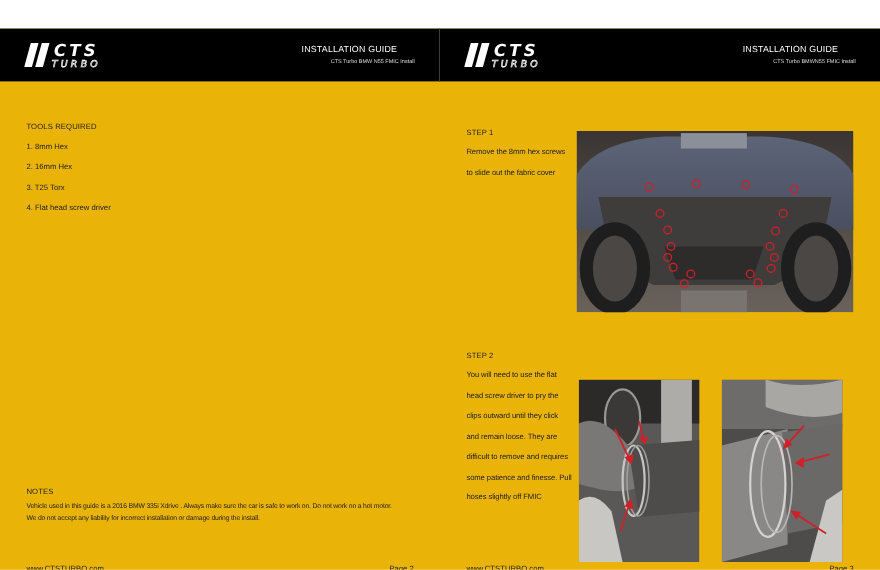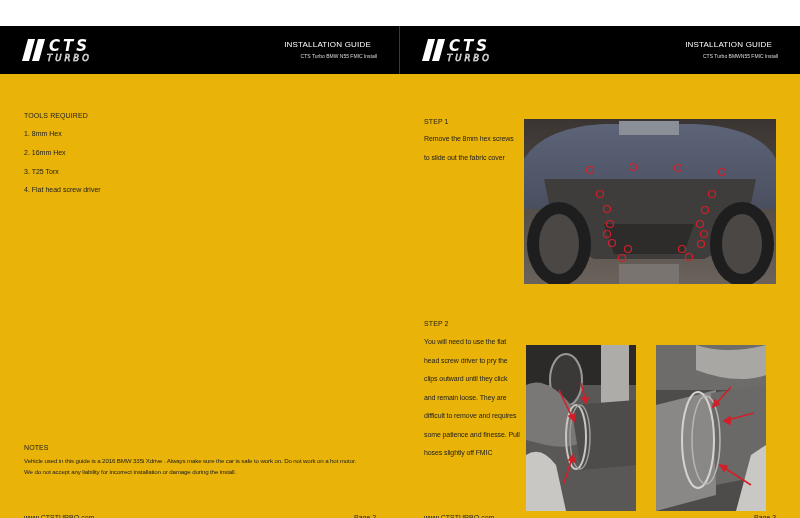--- a/index.html
+++ b/index.html
@@ -4,21 +4,21 @@
 <style>
   * { box-sizing: border-box; margin: 0; padding: 0; }
   html, body { width: 800px; height: 518px; background: #fff; overflow: hidden; }
   body { font-family: "Liberation Sans", "DejaVu Sans", sans-serif; color: #222; position: relative; }
   .page { position: absolute; top: 0; width: 400px; height: 518px; background: #eab308; margin-top: 26px; }
   .page.left { left: 0; }
   .page.right { left: 400px; }
   .header { position: absolute; top: 0; left: 0; width: 400px; height: 48px; background: #000; }
   .page.left .header { border-right: 1px solid #3a3a3a; }
   .logo { position: absolute; left: 22px; top: 10px; width: 110px; height: 28px; }
-  .hdr-title { position: absolute; right: 28px; top: 14px; color: #fff; font-size: 8px; letter-spacing: 0.2px; text-align: right; }
+  .hdr-title { position: absolute; right: 38px; top: 14px; color: #fff; font-size: 8px; letter-spacing: 0.2px; text-align: right; }
   .hdr-sub { position: absolute; right: 22px; top: 27px; color: #ddd; font-size: 5px; text-align: right; }
   .sec-title { position: absolute; font-size: 7px; color: #222; letter-spacing: 0.1px; }
   .tool { position: absolute; left: 24px; font-size: 7px; color: #222; }
   .notes-body { position: absolute; left: 24px; top: 429px; width: 340px; font-size: 6.2px; line-height: 11px; color: #222; letter-spacing: -0.15px; }
   .footer-url { position: absolute; top: 488px; font-size: 7px; color: #222; }
   .footer-page { position: absolute; top: 488px; font-size: 7px; color: #222; }
   .step-text { position: absolute; left: 24px; font-size: 7px; line-height: 18.5px; color: #222; width: 110px; letter-spacing: -0.1px; }
   .photo { position: absolute; overflow: hidden; }
   .photo svg { display: block; width: 100%; height: 100%; }
 </style>

